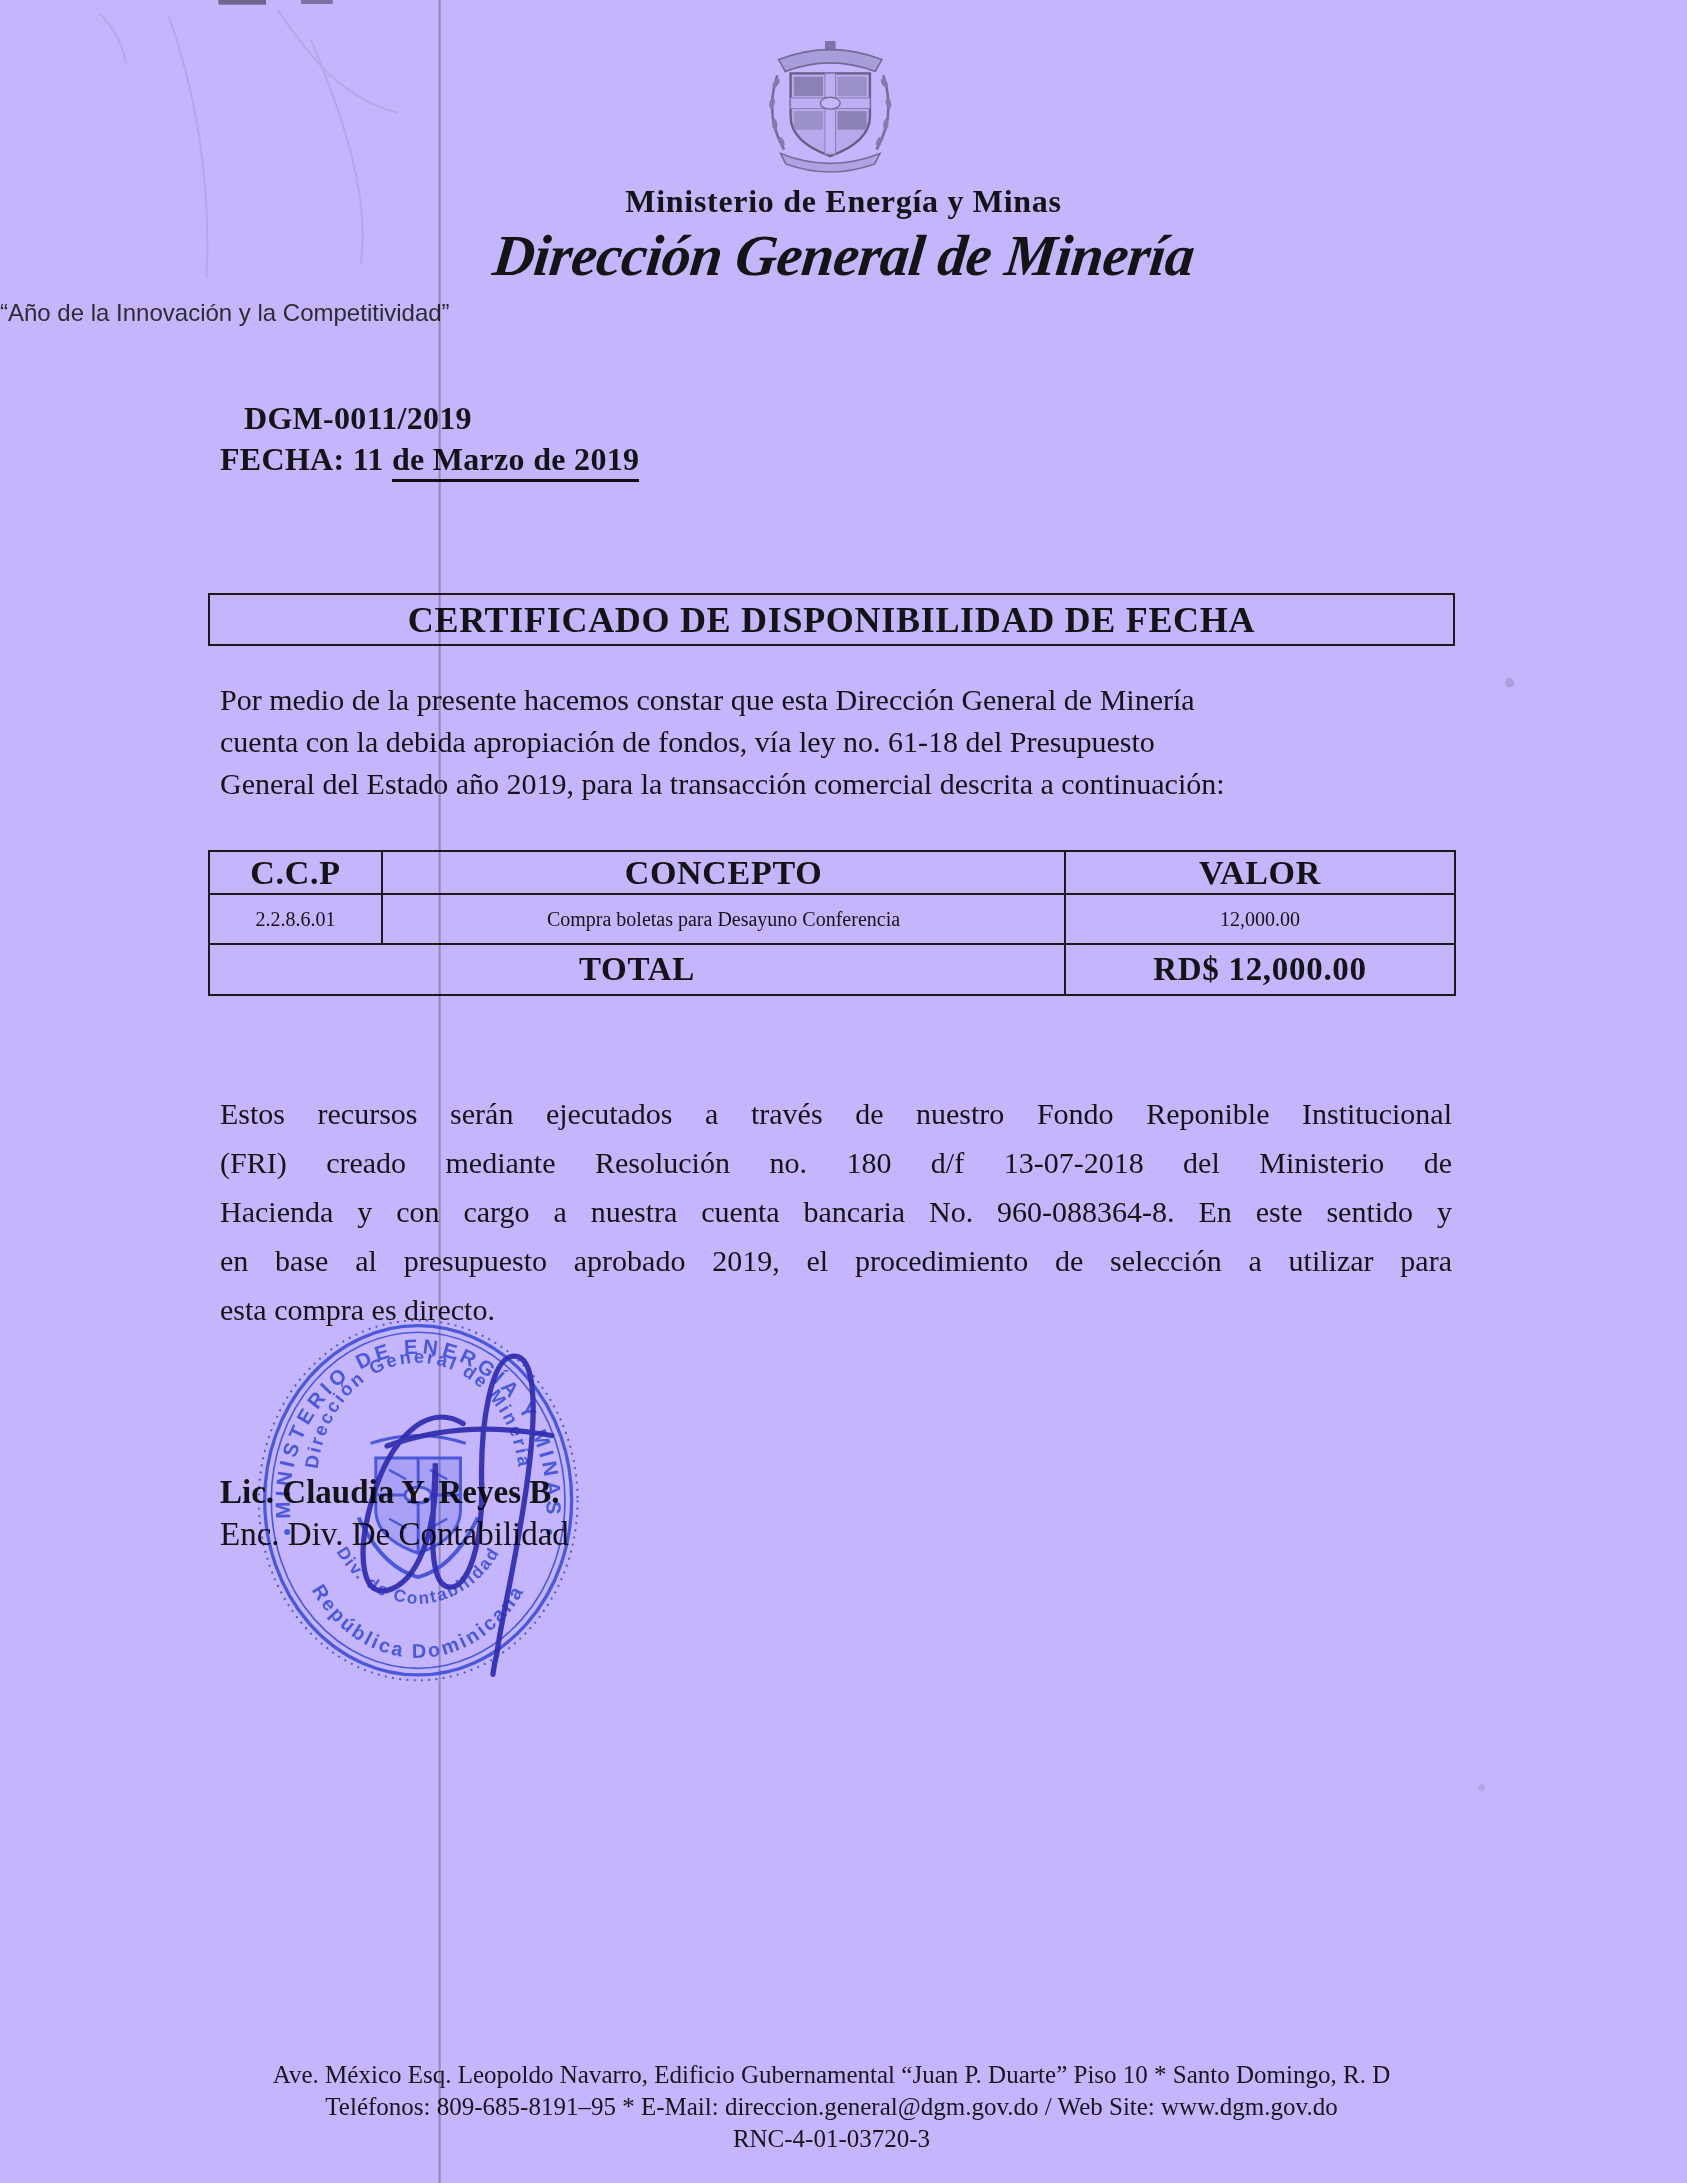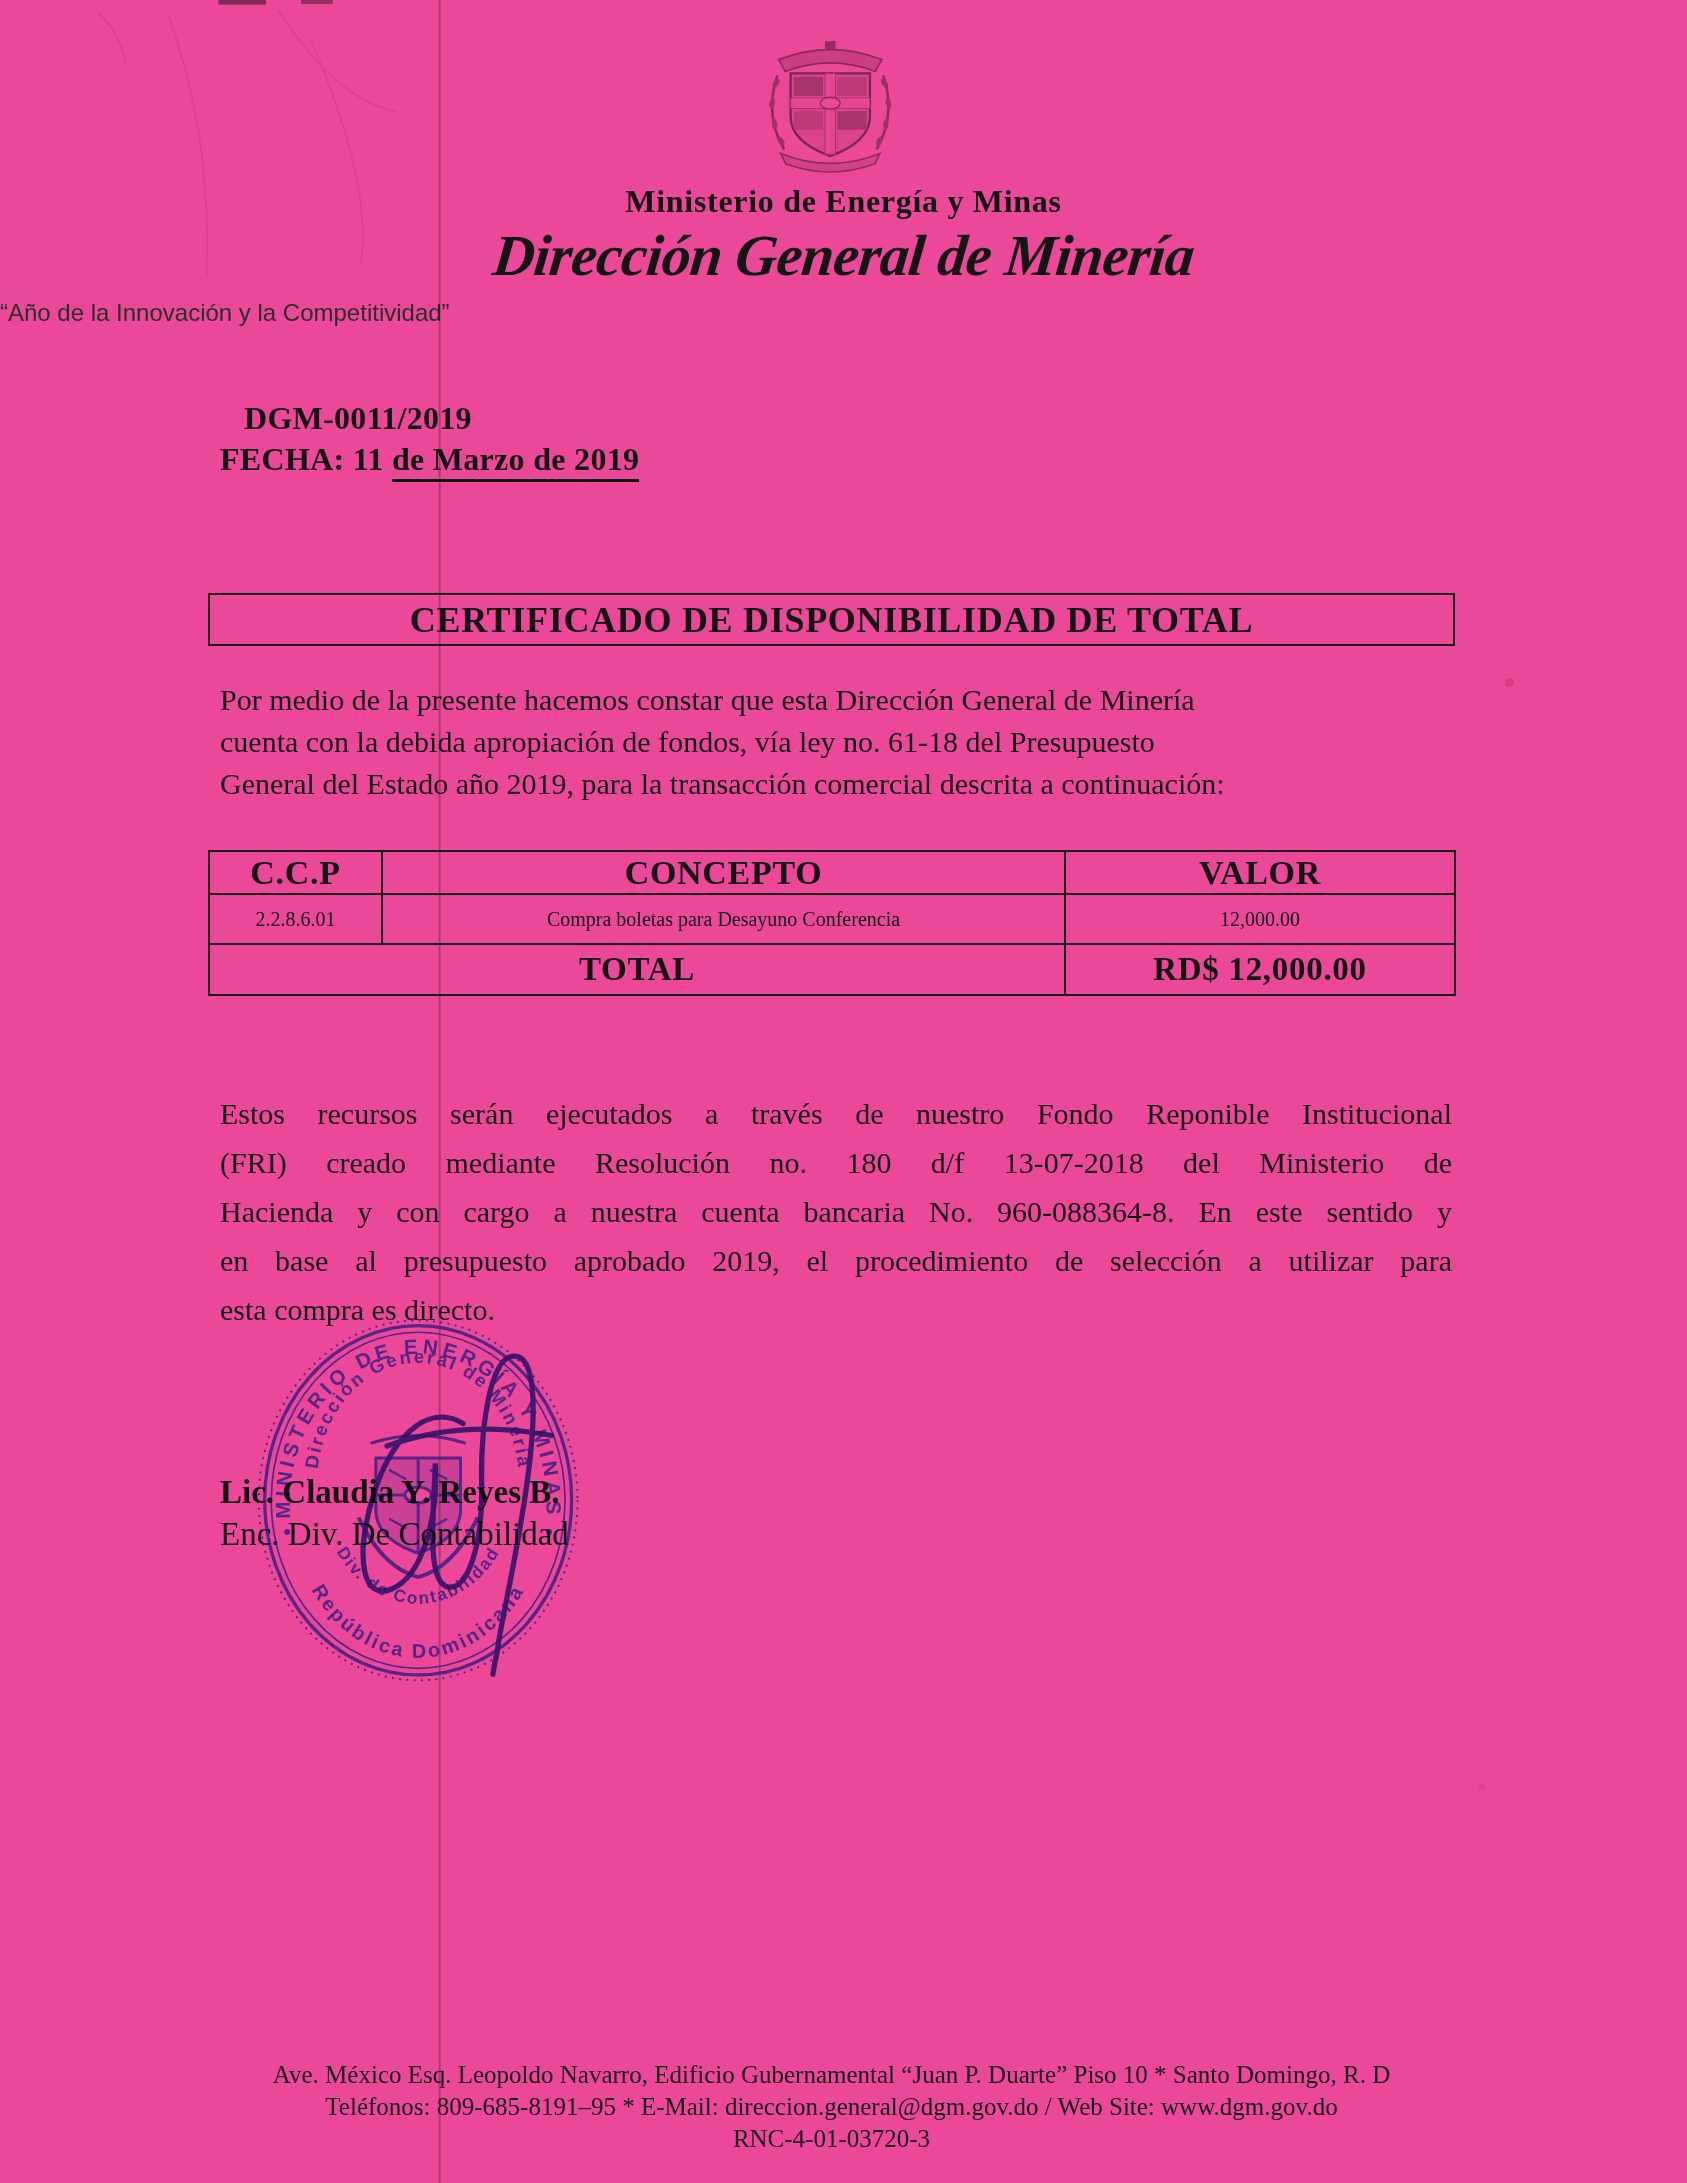--- a/index.html
+++ b/index.html
@@ -1,18 +1,18 @@
 <!DOCTYPE html>
 <html style="font-size:10.6px"><head>
 <meta charset="utf-8">
 <style>
   html,body { margin:0; padding:0; background:#d9d9d9; }
   .page {
     position:relative; width:1687px; height:2183px;
-    background:#ec4899; overflow:hidden;
+    background:#c4b5fd; overflow:hidden;
     font-family:"Liberation Serif", serif; color:#141414;
   }
   .abs { position:absolute; }
 
   
   .ministry {
     left:0; right:0; top:183px; text-align:center;
     font-size:32px; font-weight:bold; letter-spacing:0.7px;
   }
   .direction {
@@ -84,21 +84,21 @@
   <div class="abs ministry">Ministerio de Energía y Minas</div>
   <div class="abs direction">Dirección General de Minería</div>
   <div class="abs motto">“Año de la Innovación y la Competitividad”</div>
 
   <div class="abs ref ref-number">DGM-0011/2019</div>
   <div class="abs ref ref-date">
     <span>FECHA: 11 </span><span class="u-date">de Marzo de 2019</span>
   </div>
 
   <div class="abs title-box">
-    <span>CERTIFICADO DE DISPONIBILIDAD DE TOTAL</span>
+    <span>CERTIFICADO DE DISPONIBILIDAD DE FECHA</span>
   </div>
 
   <div class="abs intro">
     <div>Por medio de la presente hacemos constar que esta Dirección General de Minería</div>
     <div>cuenta con la debida apropiación de fondos, vía ley no. 61-18 del Presupuesto</div>
     <div>General del Estado año 2019, para la transacción comercial descrita a continuación:</div>
   </div>
 
   <table class="funds">
     <colgroup>

